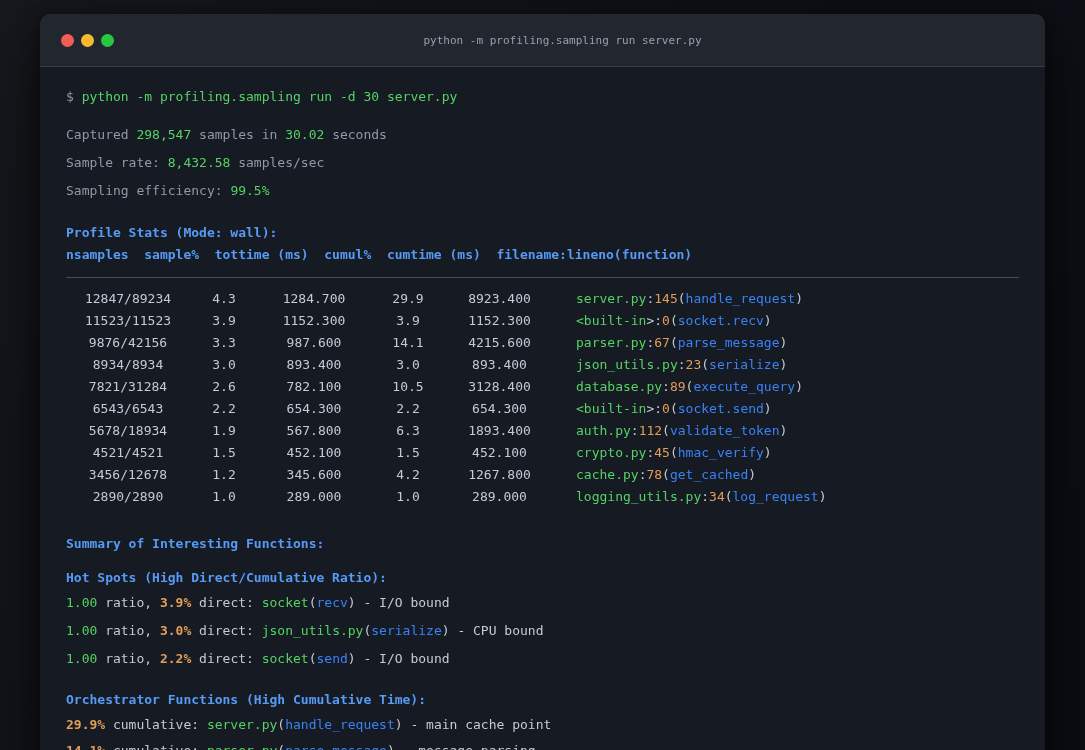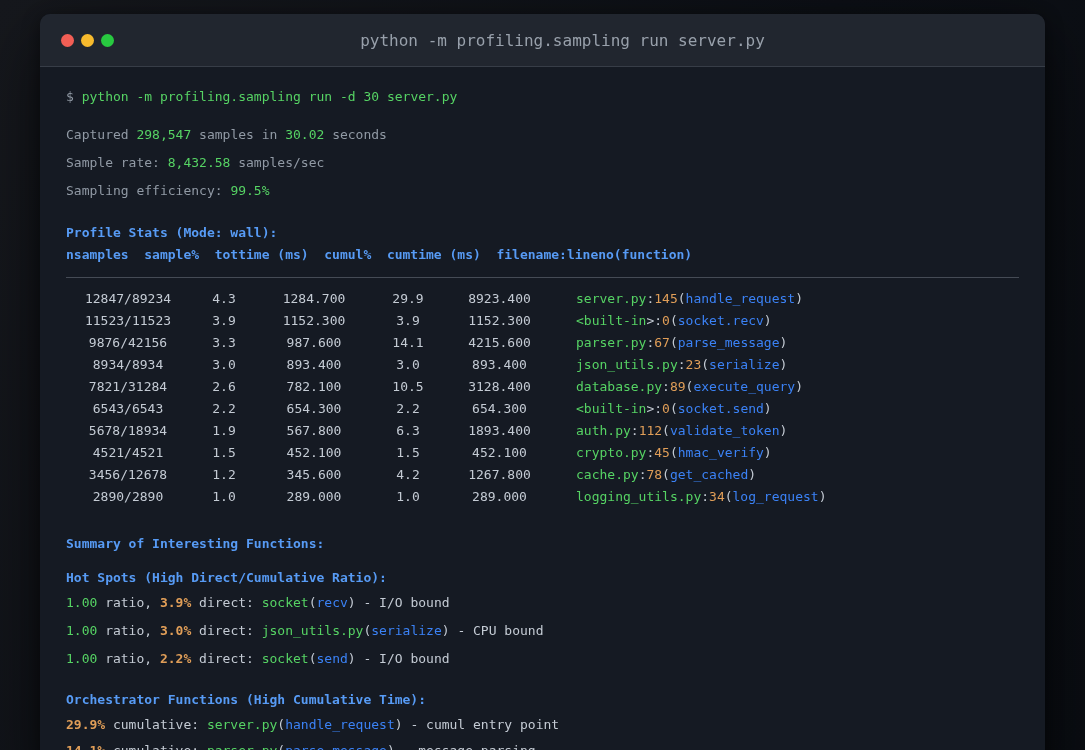--- a/index.html
+++ b/index.html
@@ -14,21 +14,21 @@
   }
   .titlebar{
     height:52px;background:#21262f;border-bottom:1px solid #373d47;
     display:flex;align-items:center;
   }
   .lights{display:flex;gap:7px;padding-left:21px;width:80px;box-sizing:border-box;}
   .dot{width:13px;height:13px;border-radius:50%;display:inline-block;cursor:default;}
   .dot.red{background:#f25e55;}
   .dot.yellow{background:#f7ba2d;}
   .dot.green{background:#28c940;}
-  .title{flex:1;text-align:center;font-size:16px;color:#98a0ab;letter-spacing:0;}
+  .title{flex:1;text-align:center;font-size:11px;color:#98a0ab;letter-spacing:0;}
   .tb-spacer{width:40px;}
   .term{padding:20px 26px 0 26px;font-size:13px;}
   .line{height:20px;line-height:20px;white-space:pre;}
   .row{height:22px;line-height:22px;white-space:pre;display:flex;}
   .c{display:inline-block;text-align:center;color:#c4cbd4;}
   .c1{width:124px}.c2{width:68px}.c3{width:112px}.c4{width:76px}.c5{width:107px}
   .fn{margin-left:23px;}
   .green{color:#56d364;}
   .green.b,.b.green{font-weight:normal;}
   .blueh{color:#579bf5;font-weight:bold;}
@@ -85,17 +85,17 @@
 
     <div class="line mt26 blueh">Summary of Interesting Functions:</div>
     <div class="line mt14 blueh">Hot Spots (High Direct/Cumulative Ratio):</div>
 
     <div class="line mt5"><span class="green b">1.00</span><span class="lgray"> ratio, </span><span class="orange b">3.9%</span><span class="lgray"> direct: </span><span class="green">socket</span><span class="lgray">(</span><span class="blue">recv</span><span class="lgray">)</span><span class="lgray"> - I/O bound</span></div>
     <div class="line mt8"><span class="green b">1.00</span><span class="lgray"> ratio, </span><span class="orange b">3.0%</span><span class="lgray"> direct: </span><span class="green">json_utils.py</span><span class="lgray">(</span><span class="blue">serialize</span><span class="lgray">)</span><span class="lgray"> - CPU bound</span></div>
     <div class="line mt8"><span class="green b">1.00</span><span class="lgray"> ratio, </span><span class="orange b">2.2%</span><span class="lgray"> direct: </span><span class="green">socket</span><span class="lgray">(</span><span class="blue">send</span><span class="lgray">)</span><span class="lgray"> - I/O bound</span></div>
 
     <div class="line mt21 blueh">Orchestrator Functions (High Cumulative Time):</div>
 
-    <div class="line mt5"><span class="orange b">29.9%</span><span class="lgray"> cumulative: </span><span class="green">server.py</span><span class="lgray">(</span><span class="blue">handle_request</span><span class="lgray">)</span><span class="lgray"> - cumul entry point</span></div>
+    <div class="line mt5"><span class="orange b">29.9%</span><span class="lgray"> cumulative: </span><span class="green">server.py</span><span class="lgray">(</span><span class="blue">handle_request</span><span class="lgray">)</span><span class="lgray"> - main cache point</span></div>
     <div class="line mt6"><span class="orange b">14.1%</span><span class="lgray"> cumulative: </span><span class="green">parser.py</span><span class="lgray">(</span><span class="blue">parse_message</span><span class="lgray">)</span><span class="lgray"> - message parsing</span></div>
 
   </div>
 </div>
 
 </body></html>

